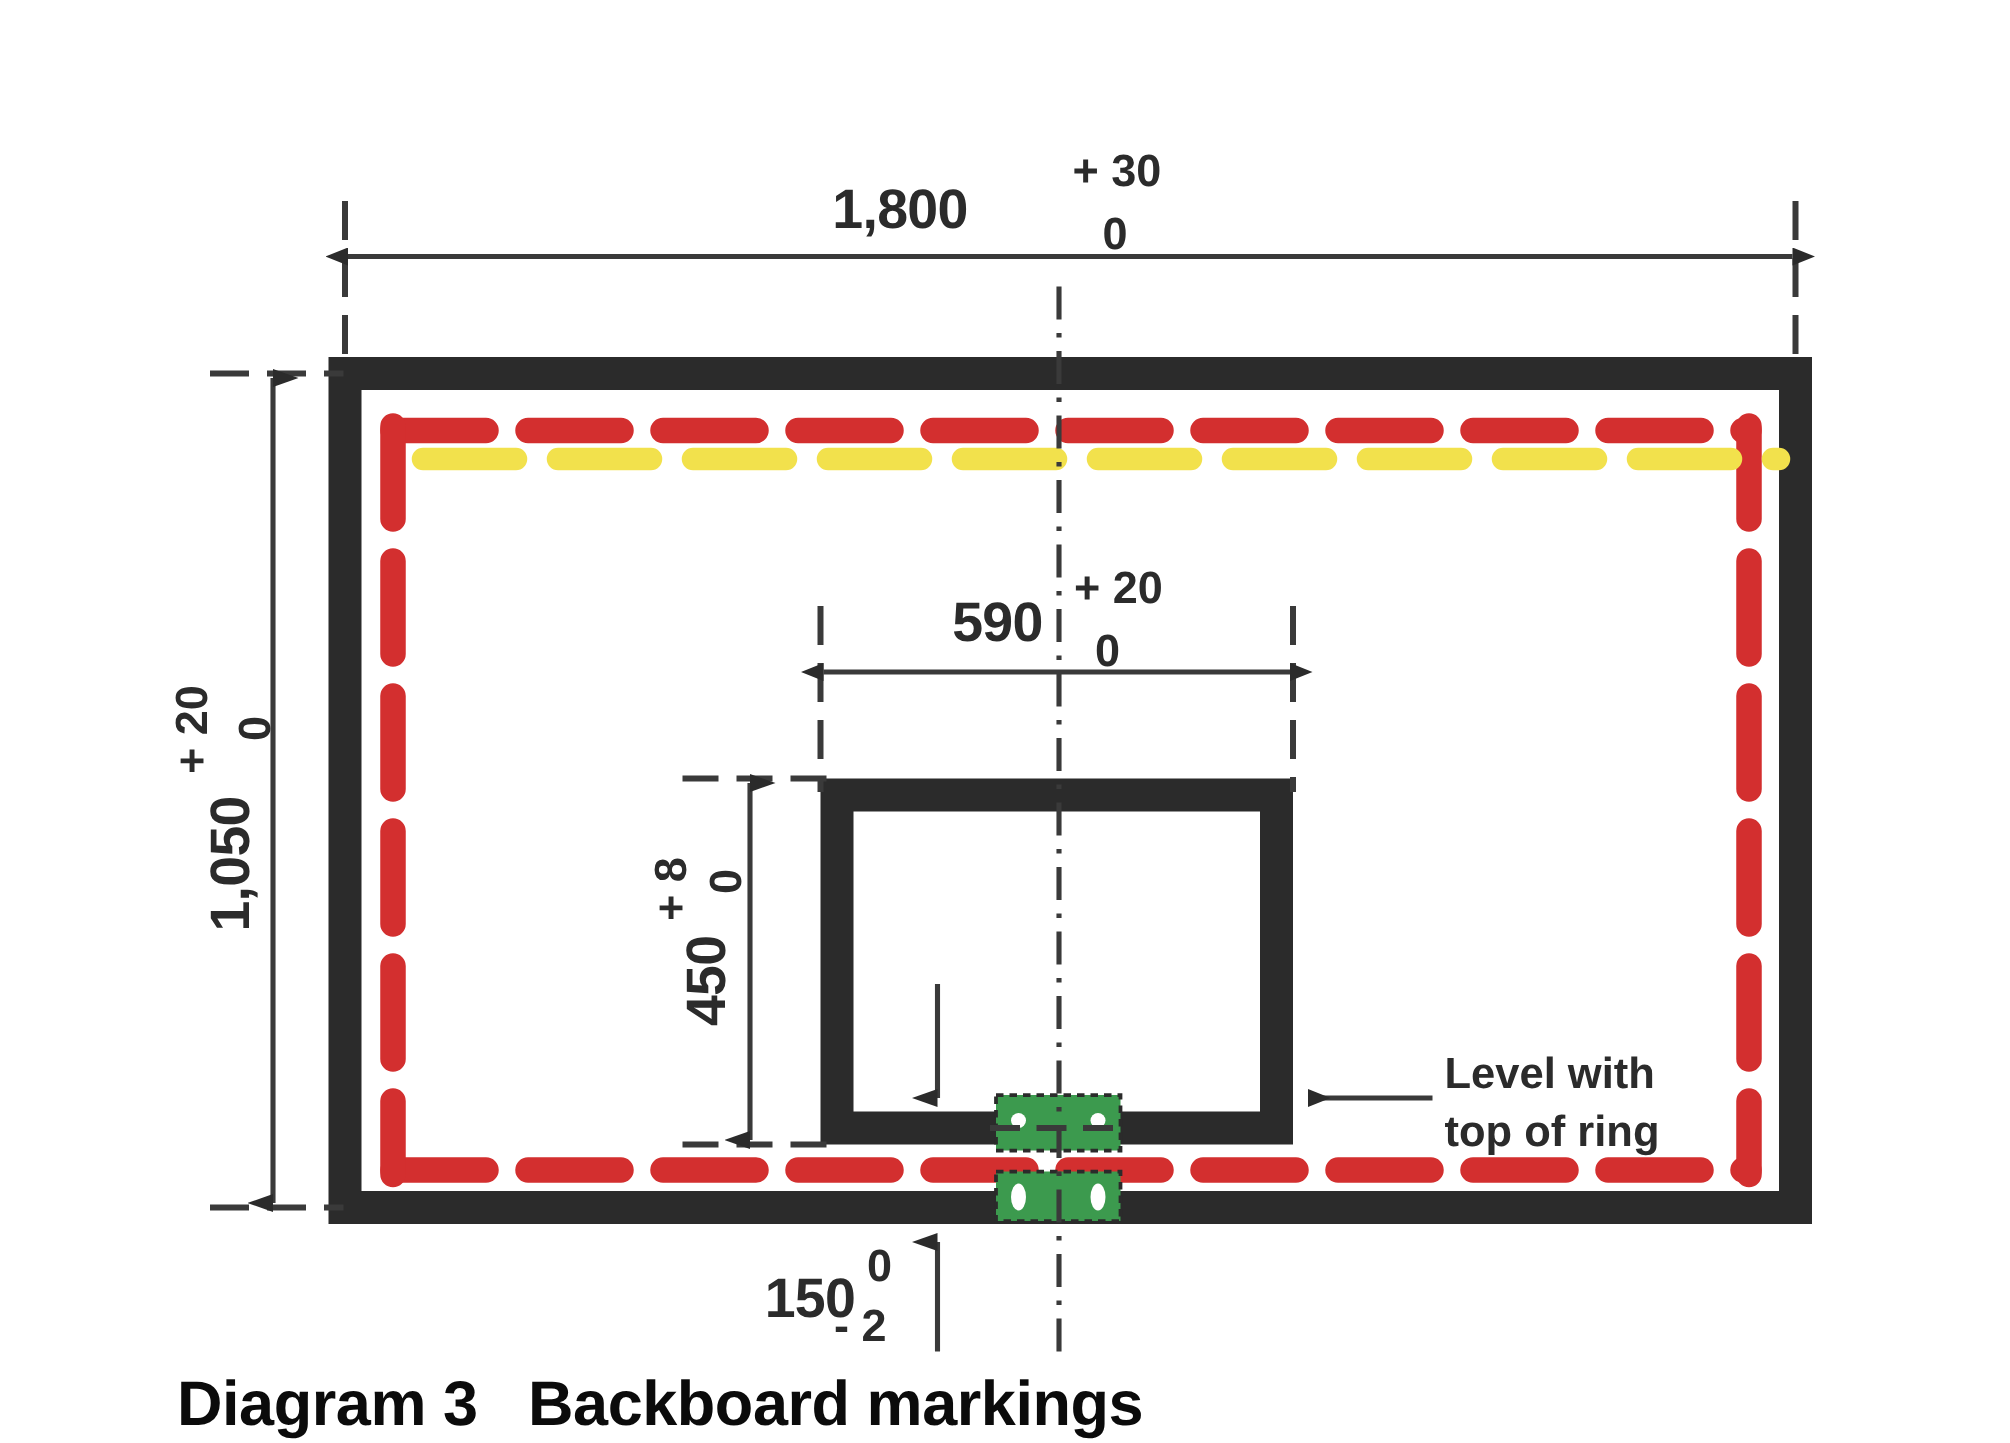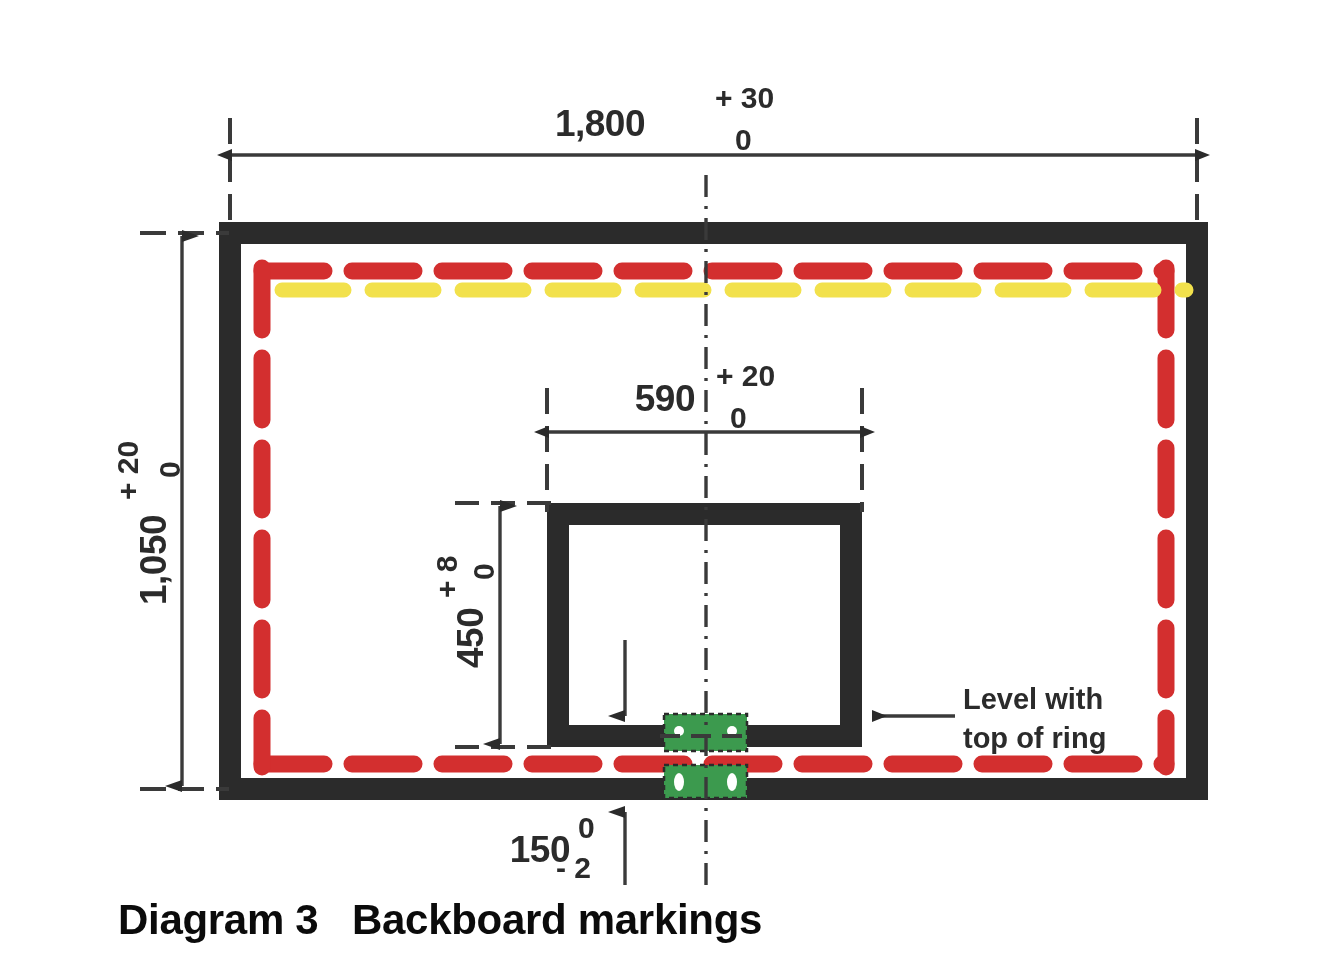--- a/index.html
+++ b/index.html
@@ -10,21 +10,21 @@
   body {
     width: 1340px;
     height: 962px;
     position: relative;
     font-family: "Liberation Sans", sans-serif;
     overflow: hidden;
   }
   #figure-root {
     position: absolute;
     left: 0;
-    top: 0;
+    top: 16px;
     width: 1340px;
     height: 726px;
   }
   svg.diagram {
     position: absolute;
     left: 0;
     top: 0;
     width: 1340px;
     height: 962px;
     display: block;

